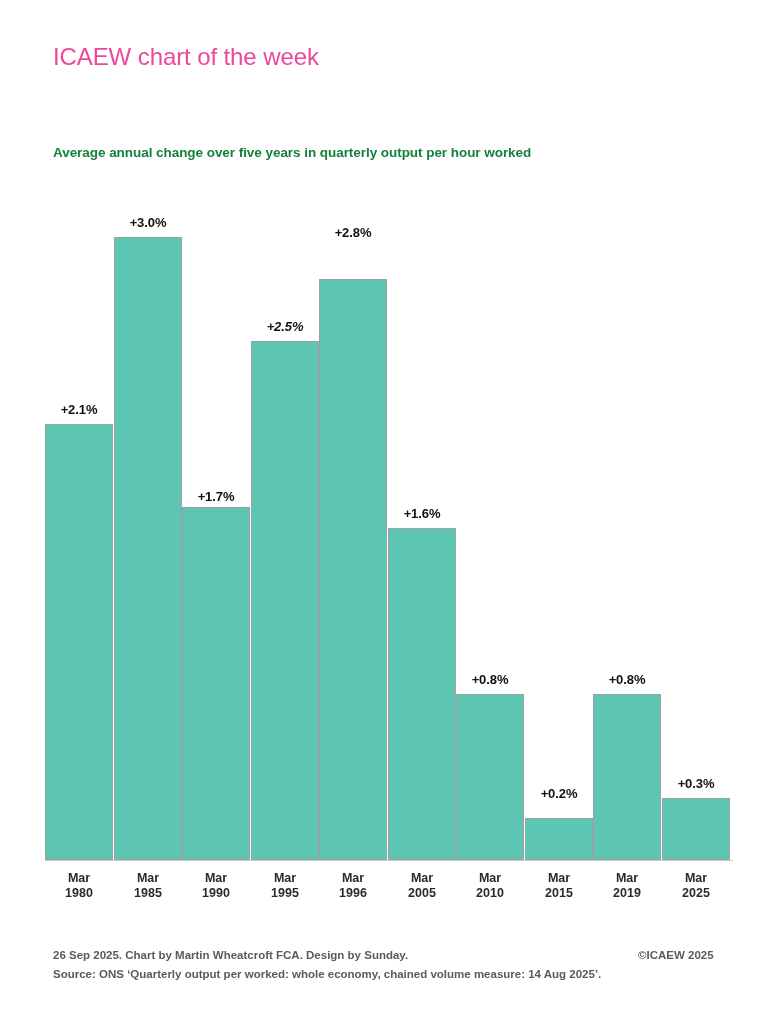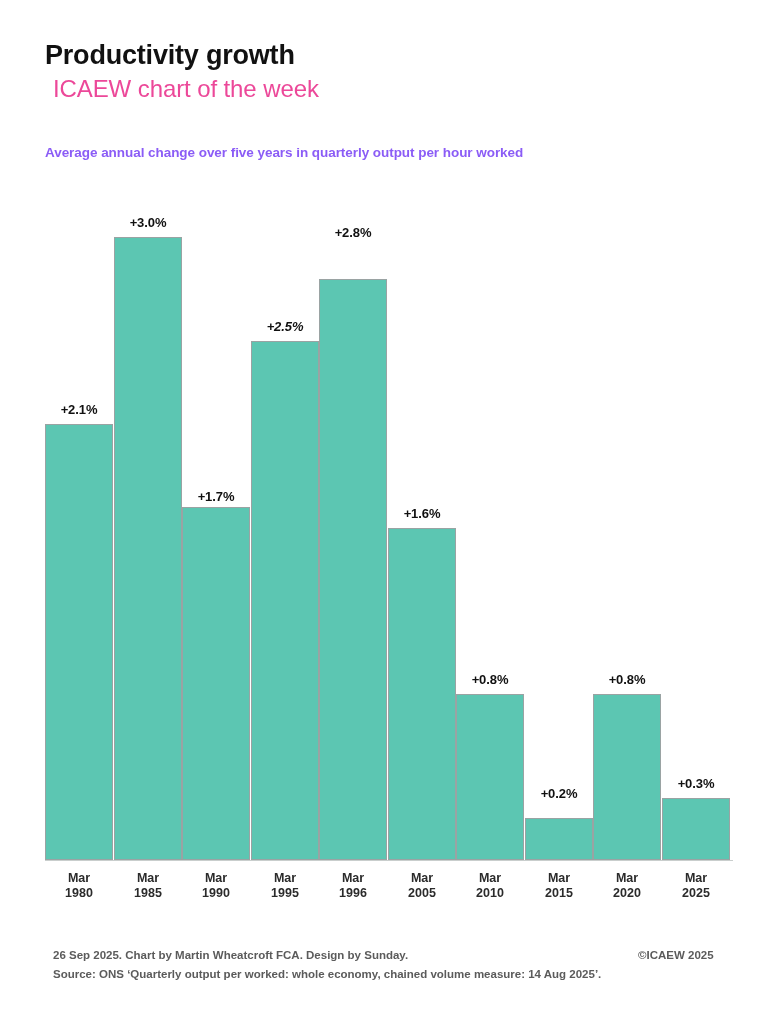--- a/index.html
+++ b/index.html
@@ -41,26 +41,26 @@
   .subtitle {
     font-size: 24px;
     font-weight: normal;
     letter-spacing: -0.1px;
     line-height: 1.2;
     color: #ec4899;
     margin: 3px 0 0 8px;
   }
   .caption {
     position: absolute;
-    left: 45px;
+    left: 53px;
     top: 145px;
     font-size: 13.5px;
     font-weight: bold;
     letter-spacing: -0.05px;
-    color: #8b5cf6;
+    color: #15803d;
   }
 
   
   .chart-area {
     position: absolute;
     left: 0;
     top: 0;
     width: 768px;
     height: 1024px;
   }
@@ -149,21 +149,20 @@
     font-weight: bold;
     color: #5b5b5b;
   }
 </style>
 </head>
 <body>
 
 <div class="page">
 
   <div class="header">
-    <h1 class="title">Productivity growth</h1>
     <div class="subtitle">ICAEW chart of the week</div>
   </div>
 
   <div class="caption">Average annual change over five years in quarterly output per hour worked</div>
 
   <div class="chart-area">
     <div class="plot" id="plot">
         <div class="bar-slot" style="left: 0px; height: 670px;">
           <div class="bar" title="Mar 1980 +2.1%" style="height: 436px; background: rgb(92, 198, 178); border-color: rgb(154, 163, 163);"></div>
           <div class="bar-label" style="bottom: 443px;">+2.1%</div>
@@ -234,21 +233,21 @@
         <div class="tick" style="left: 411px; width: 68px;">
           <span class="t-month">Mar</span>
           <span class="t-year">2010</span>
         </div>
         <div class="tick" style="left: 480px; width: 68px;">
           <span class="t-month">Mar</span>
           <span class="t-year">2015</span>
         </div>
         <div class="tick" style="left: 548px; width: 68px;">
           <span class="t-month">Mar</span>
-          <span class="t-year">2020</span>
+          <span class="t-year">2019</span>
         </div>
         <div class="tick" style="left: 617px; width: 68px;">
           <span class="t-month">Mar</span>
           <span class="t-year">2025</span>
         </div>
       </div>
   </div>
 
   <div class="footer">
     <span class="footer-row">26 Sep 2025.   Chart by Martin Wheatcroft FCA.  Design by Sunday.</span>

